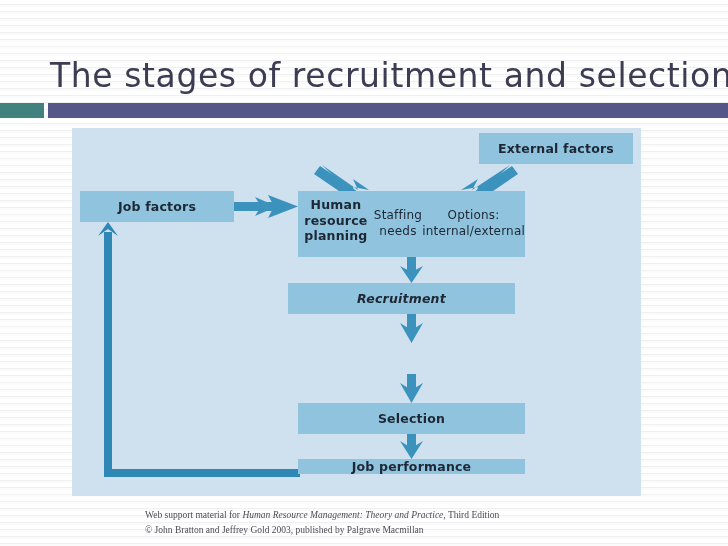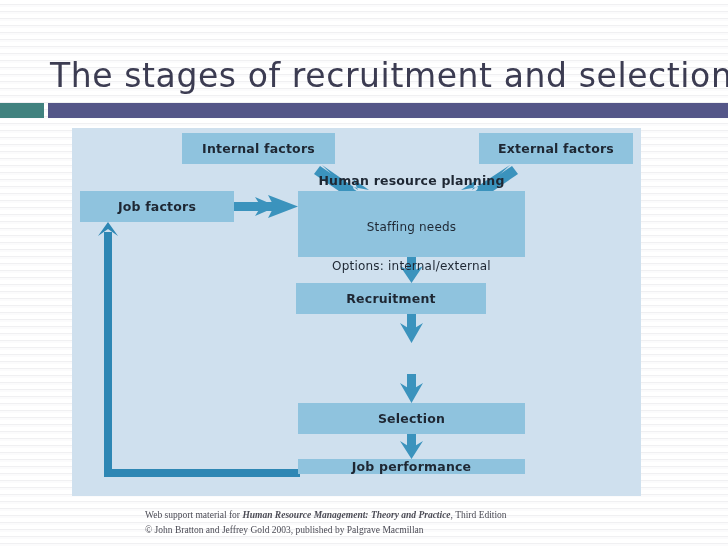--- a/index.html
+++ b/index.html
@@ -92,22 +92,22 @@
     justify-content: center;
     text-align: center;
     letter-spacing: 0.2px;
     line-height: 1.25;
     font-family: "DejaVu Sans", sans-serif;
   }
   .box-internal   { left: 110px; top:   5px; width: 153px; height: 31px; }
   .box-external   { left: 407px; top:   5px; width: 154px; height: 31px; }
   .box-jobanalysis{ left:   8px; top:  63px; width: 154px; height: 31px; }
   .box-hrp        { left: 226px; top:  63px; width: 227px; height: 66px;
-                    flex-direction: column; justify-content: center; gap: 24px; }
-  .box-recruit    { left: 224px; top: 155px; width: 190px; height: 31px; }
+                    flex-direction: row; justify-content: center; }
+  .box-recruit    { left: 216px; top: 155px; width: 227px; height: 31px; font-style: italic; }
   .box-pool       { left: 226px; top: 215px; width: 227px; height: 31px; }
   .box-selection  { left: 226px; top: 275px; width: 227px; height: 31px; }
   .box-jobperf    { left: 226px; top: 331px; width: 227px; height: 15px; }
 
   .hrp-title {
     font-weight: bold;
     font-size: 12.5px;
     margin-bottom: 7px;
   }
   .hrp-sub {
@@ -129,21 +129,21 @@
   .caption {
     position: absolute;
     left: 145px;
     top: 508px;
     width: 520px;
     font-size: 9.5px;
     color: #4b4b55;
     line-height: 1.55;
     font-family: "Liberation Serif", serif;
   }
-  .caption .ital { font-style: italic; font-weight: bold; }
+  .caption .ital { font-style: italic; }
 </style>
 </head>
 <body>
 
 <div class="slide">
 
   <h1 class="title">The stages of recruitment and selection</h1>
 
   <div class="divider">
     <div class="divider-square"></div>
@@ -190,23 +190,20 @@
         <path d="M 328,313 L 339.5,331 L 351,313 L 339.5,320 Z" fill="#3b93bd"></path>
       </g>
 
       <g>
         <rect x="32" y="341" width="196" height="8" fill="#2e87b4"></rect>
         <rect x="32" y="104" width="8" height="241" fill="#2e87b4"></rect>
         <path d="M 26,108 L 36,94 L 46,108 L 36,101 Z" fill="#2e87b4"></path>
       </g>
     </svg>
 
-    <div class="box box-internal">
-      <span>Internal factors</span>
-    </div>
 
     <div class="box box-external">
       <span>External factors</span>
     </div>
 
     <div class="box box-jobanalysis">
       <span>Job factors</span>
     </div>
 
     <div class="box box-hrp">

